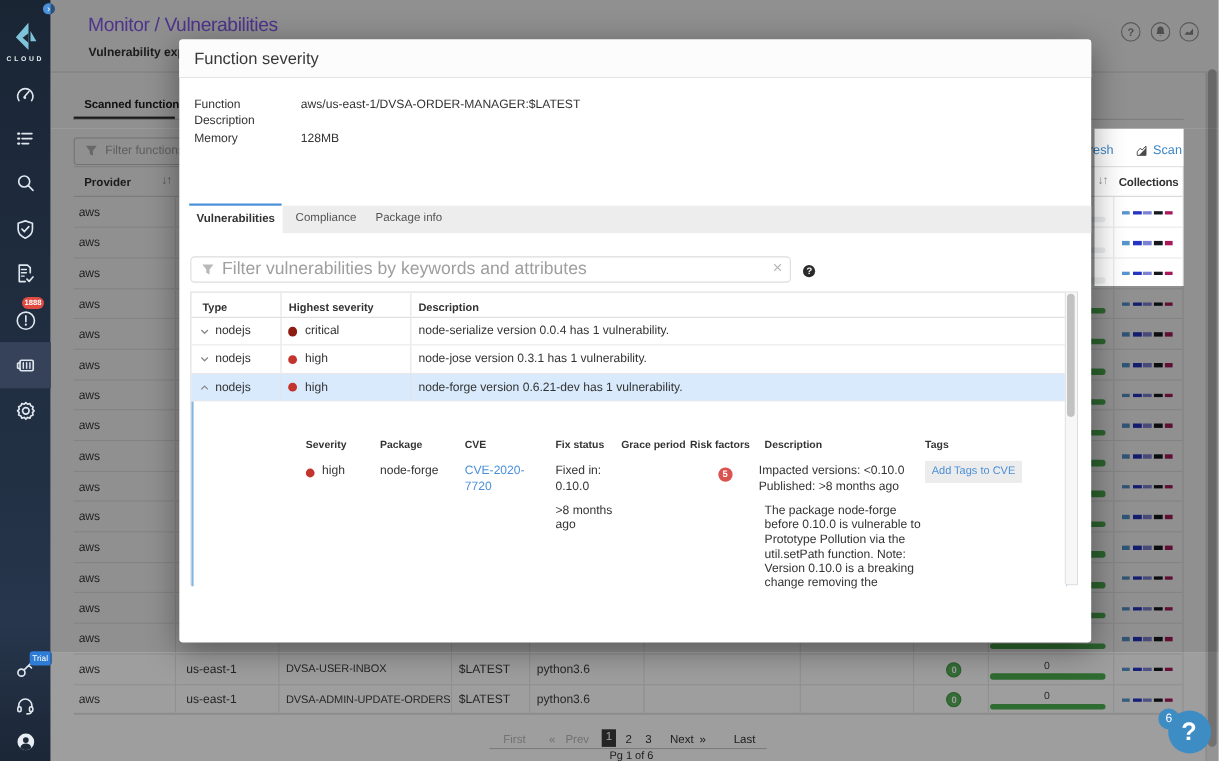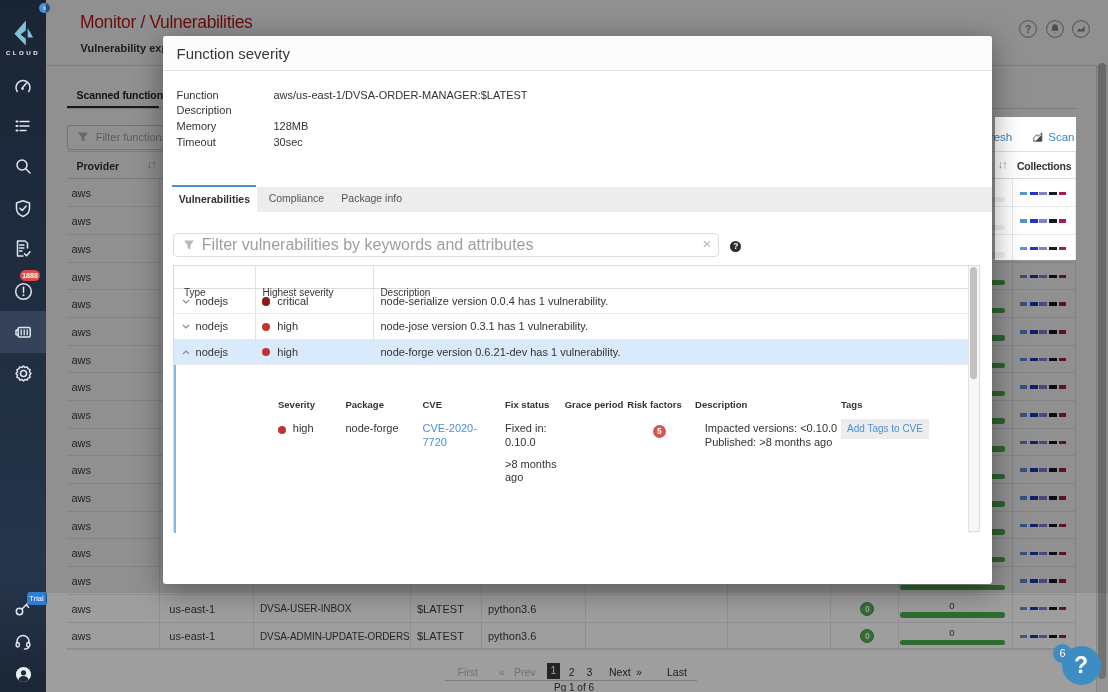--- a/index.html
+++ b/index.html
@@ -9,21 +9,21 @@
 .logo{position:absolute;left:0;top:0}
 .collapse-btn{position:absolute;left:39px;top:2.5px;width:10.5px;height:10.5px;border-radius:50%;background:#4a90d9;color:#fff;font-size:9px;line-height:11px;text-align:center}
 .sb-ic{position:absolute;left:0;width:46px;display:flex;justify-content:center}
 .alert-badge{position:absolute;left:20px;top:269.5px;width:20px;height:11px;background:#dd4b42;border-radius:5.5px;color:#fff;font-size:7px;font-weight:bold;line-height:11px;text-align:center;z-index:2}
 .sel-block{position:absolute;left:0;top:310.5px;width:46px;height:42px;background:#36425a}
 .trial-badge{position:absolute;left:26.5px;top:591.5px;width:20px;height:13px;background:#2e7cd6;border-radius:3px;color:#fff;font-size:7.5px;line-height:13px;text-align:center;z-index:2}
 
 .content{position:absolute;left:46px;top:0;width:1062px;height:692px;background:#fff}
 .hdr-line{position:absolute;left:0;top:65px;width:1062px;height:1px;background:#e2e2e2}
 .pg-track{position:absolute;left:1050px;top:66px;width:12px;height:626px;background:#efefef;border-left:1px solid #ddd}
-.page-title{position:absolute;left:34px;top:11.5px;font-size:17.5px;color:#b91c1c;letter-spacing:-.35px}
+.page-title{position:absolute;left:34px;top:11.5px;font-size:17.5px;color:#8b5cf6;letter-spacing:-.35px}
 .top-btns{position:absolute;left:973px;top:20px;display:flex;gap:8.5px}
 .top-tab{position:absolute;left:34.5px;top:42px;font-size:11px;font-weight:bold;color:#333}
 .card-tab{position:absolute;left:30.5px;top:89px;font-size:10.5px;font-weight:bold;color:#222;letter-spacing:-.1px}
 .card-tab-underline{position:absolute;left:20.7px;top:106.2px;width:92.5px;height:3px;background:#2f2f2f}
 .card-tab-line{position:absolute;left:20.7px;top:108.2px;width:1009.3px;height:1px;background:#dcdcdc}
 .filter1{position:absolute;left:20.7px;top:124.5px;width:863px;height:25px;border:1px solid #ccc;border-radius:3px;display:flex;align-items:center}
 .filter1 span{font-size:11px;color:#a9a9a9}
 .refresh-scan{position:absolute;left:909px;top:130px;display:flex;align-items:center;font-size:11.5px;color:#3b85c4}
 
 .tbl{position:absolute;left:20.7px;top:150.8px;width:1009.3px;height:498.6px;border:1px solid #e0e0e0;border-left:none;border-right:1px solid #e8e8e8}
@@ -63,21 +63,21 @@
 .m-tabs{position:absolute;left:0;top:149.5px;width:100%;height:27px}
 .mt-strip{position:absolute;left:94px;top:2px;width:735px;height:25px;background:#ededed}
 .mt-active{position:absolute;left:9.7px;top:0;width:84.3px;height:27px;background:#fff;border-top:2px solid #4a90d9;font-size:10.5px;font-weight:bold;color:#333;text-align:center;line-height:24px}
 .mt{position:absolute;top:0;font-size:10.5px;color:#555;line-height:27px}
 .m-filter{position:absolute;left:10.3px;top:197px;width:546.5px;height:24.5px;border:1px solid #ddd;border-radius:4px;display:flex;align-items:center}
 .m-ph{font-size:16px;color:#9e9e9e}
 .m-x{position:absolute;right:7px;top:1px;font-size:15px;color:#b5b5b5}
 .m-help{position:absolute;left:567.9px;top:205px;width:11px;height:11px;border-radius:50%;background:#2b2b2b;color:#fff;font-size:8.5px;font-weight:bold;text-align:center;line-height:11px}
 .v-tbl{position:absolute;left:10.3px;top:229.4px;width:807.2px;height:267.6px;border:1px solid #ddd}
 .v-head{position:absolute;left:0;top:0;width:100%;height:23.3px;border-bottom:1px solid #ddd}
-.v-head span{position:absolute;top:21px;font-size:10px;font-weight:normal;color:#333}
+.v-head span{position:absolute;top:9px;font-size:10px;font-weight:bold;color:#333}
 .v-row{position:absolute;left:0;width:795.8px;height:25.2px;border-bottom:1px solid #e8e8e8}
 .v-row:nth-of-type(2){top:23.3px}
 .v-row:nth-of-type(3){top:48.5px}
 .v-row:nth-of-type(4){top:73.7px}
 .v-sel{background:#d8eafc}
 .v-chev{position:absolute;left:8.5px;top:10px;line-height:0;font-size:0}
 .v-type{position:absolute;left:21.8px;top:6px;font-size:11px;color:#333}
 .v-dot{position:absolute;left:88.2px;top:8.3px;width:8.5px;height:8.5px;border-radius:50%}
 .v-sev{position:absolute;left:103.5px;top:6px;font-size:11px;color:#333}
 .v-desc{position:absolute;left:206.6px;top:6px;font-size:11px;color:#333}
@@ -625,21 +625,20 @@
     <div class="ov" style="left:46px;top:117px;width:949px;height:143px;background:rgba(0,0,0,0.435)"></div>
     <div class="ov" style="left:1076px;top:117px;width:32px;height:143px;background:rgba(0,0,0,0.435)"></div>
     <div class="ov" style="left:46px;top:260px;width:1062px;height:333px;background:rgba(0,0,0,0.435)"></div>
     <div class="ov" style="left:46px;top:593px;width:1062px;height:99px;background:rgba(0,0,0,0.38)"></div>
 <div class="modal">
 <div class="m-head">Function severity</div>
 <div class="m-info">
 <div class="mi-row"><span class="mi-k">Function</span><span class="mi-v">aws/us-east-1/DVSA-ORDER-MANAGER:$LATEST</span></div>
 <div class="mi-row"><span class="mi-k">Description</span><span class="mi-v"></span></div>
 <div class="mi-row"><span class="mi-k">Memory</span><span class="mi-v">128MB</span></div>
-<div class="mi-row"><span class="mi-k">Timeout</span><span class="mi-v">30sec</span></div>
 </div>
 <div class="m-tabs">
 <i class="mt-strip"></i>
 <span class="mt-active">Vulnerabilities</span>
 <span class="mt" style="left:106.2px">Compliance</span>
 <span class="mt" style="left:178.8px">Package info</span>
 </div>
 <div class="m-filter">
         <svg width="12" height="12" viewBox="0 0 12 12" style="margin:0 7px 0 9px;flex:none">
           <path d="M1 1.5 H11 L7.5 6 V10.5 L4.5 9 V6 Z" fill="#b9b9b9"></path>
@@ -698,21 +697,22 @@
 <span class="ve-h" style="left:451.5px">Risk factors</span>
 <span class="ve-h" style="left:519.3px">Description</span>
 <span class="ve-h" style="left:665.2px">Tags</span>
 <span class="ve-dot"></span>
           <span class="ve-t" style="left:117px;top:57.5px">high</span>
 <span class="ve-t" style="left:169.6px;top:57.5px">node-forge</span>
 <span class="ve-link" style="left:246.7px;top:57.5px">CVE-2020-<br>7720</span>
 <span class="ve-t" style="left:329.2px;top:57.5px">Fixed in:<br>0.10.0</span>
 <span class="ve-t" style="left:329.2px;top:93px">&gt;8 months<br>ago</span>
 <span class="ve-risk">5</span>
-<span class="ve-t" style="left:529px;top:57.5px;width:150px">Impacted versions: &lt;0.10.0<br>Published: &gt;8 months ago</span>
+<span class="ve-t" style="left:514px;top:57.5px;width:150px">Impacted versions: &lt;0.10.0<br>Published: &gt;8 months ago</span>
+<span class="ve-t" style="left:519.3px;top:93.5px;line-height:13.2px">The package node-forge<br>before 0.10.0 is vulnerable to<br>Prototype Pollution via the<br>util.setPath function. Note:<br>Version 0.10.0 is a breaking<br>change removing the</span>
 <span class="ve-tagbtn">Add Tags to CVE</span>
 </div>
 <div class="v-scroll">
           <i></i>
         </div>
 </div>
 </div>
 <div class="bubble">?</div>
     <div class="bubble-badge">6</div>
 </div>

